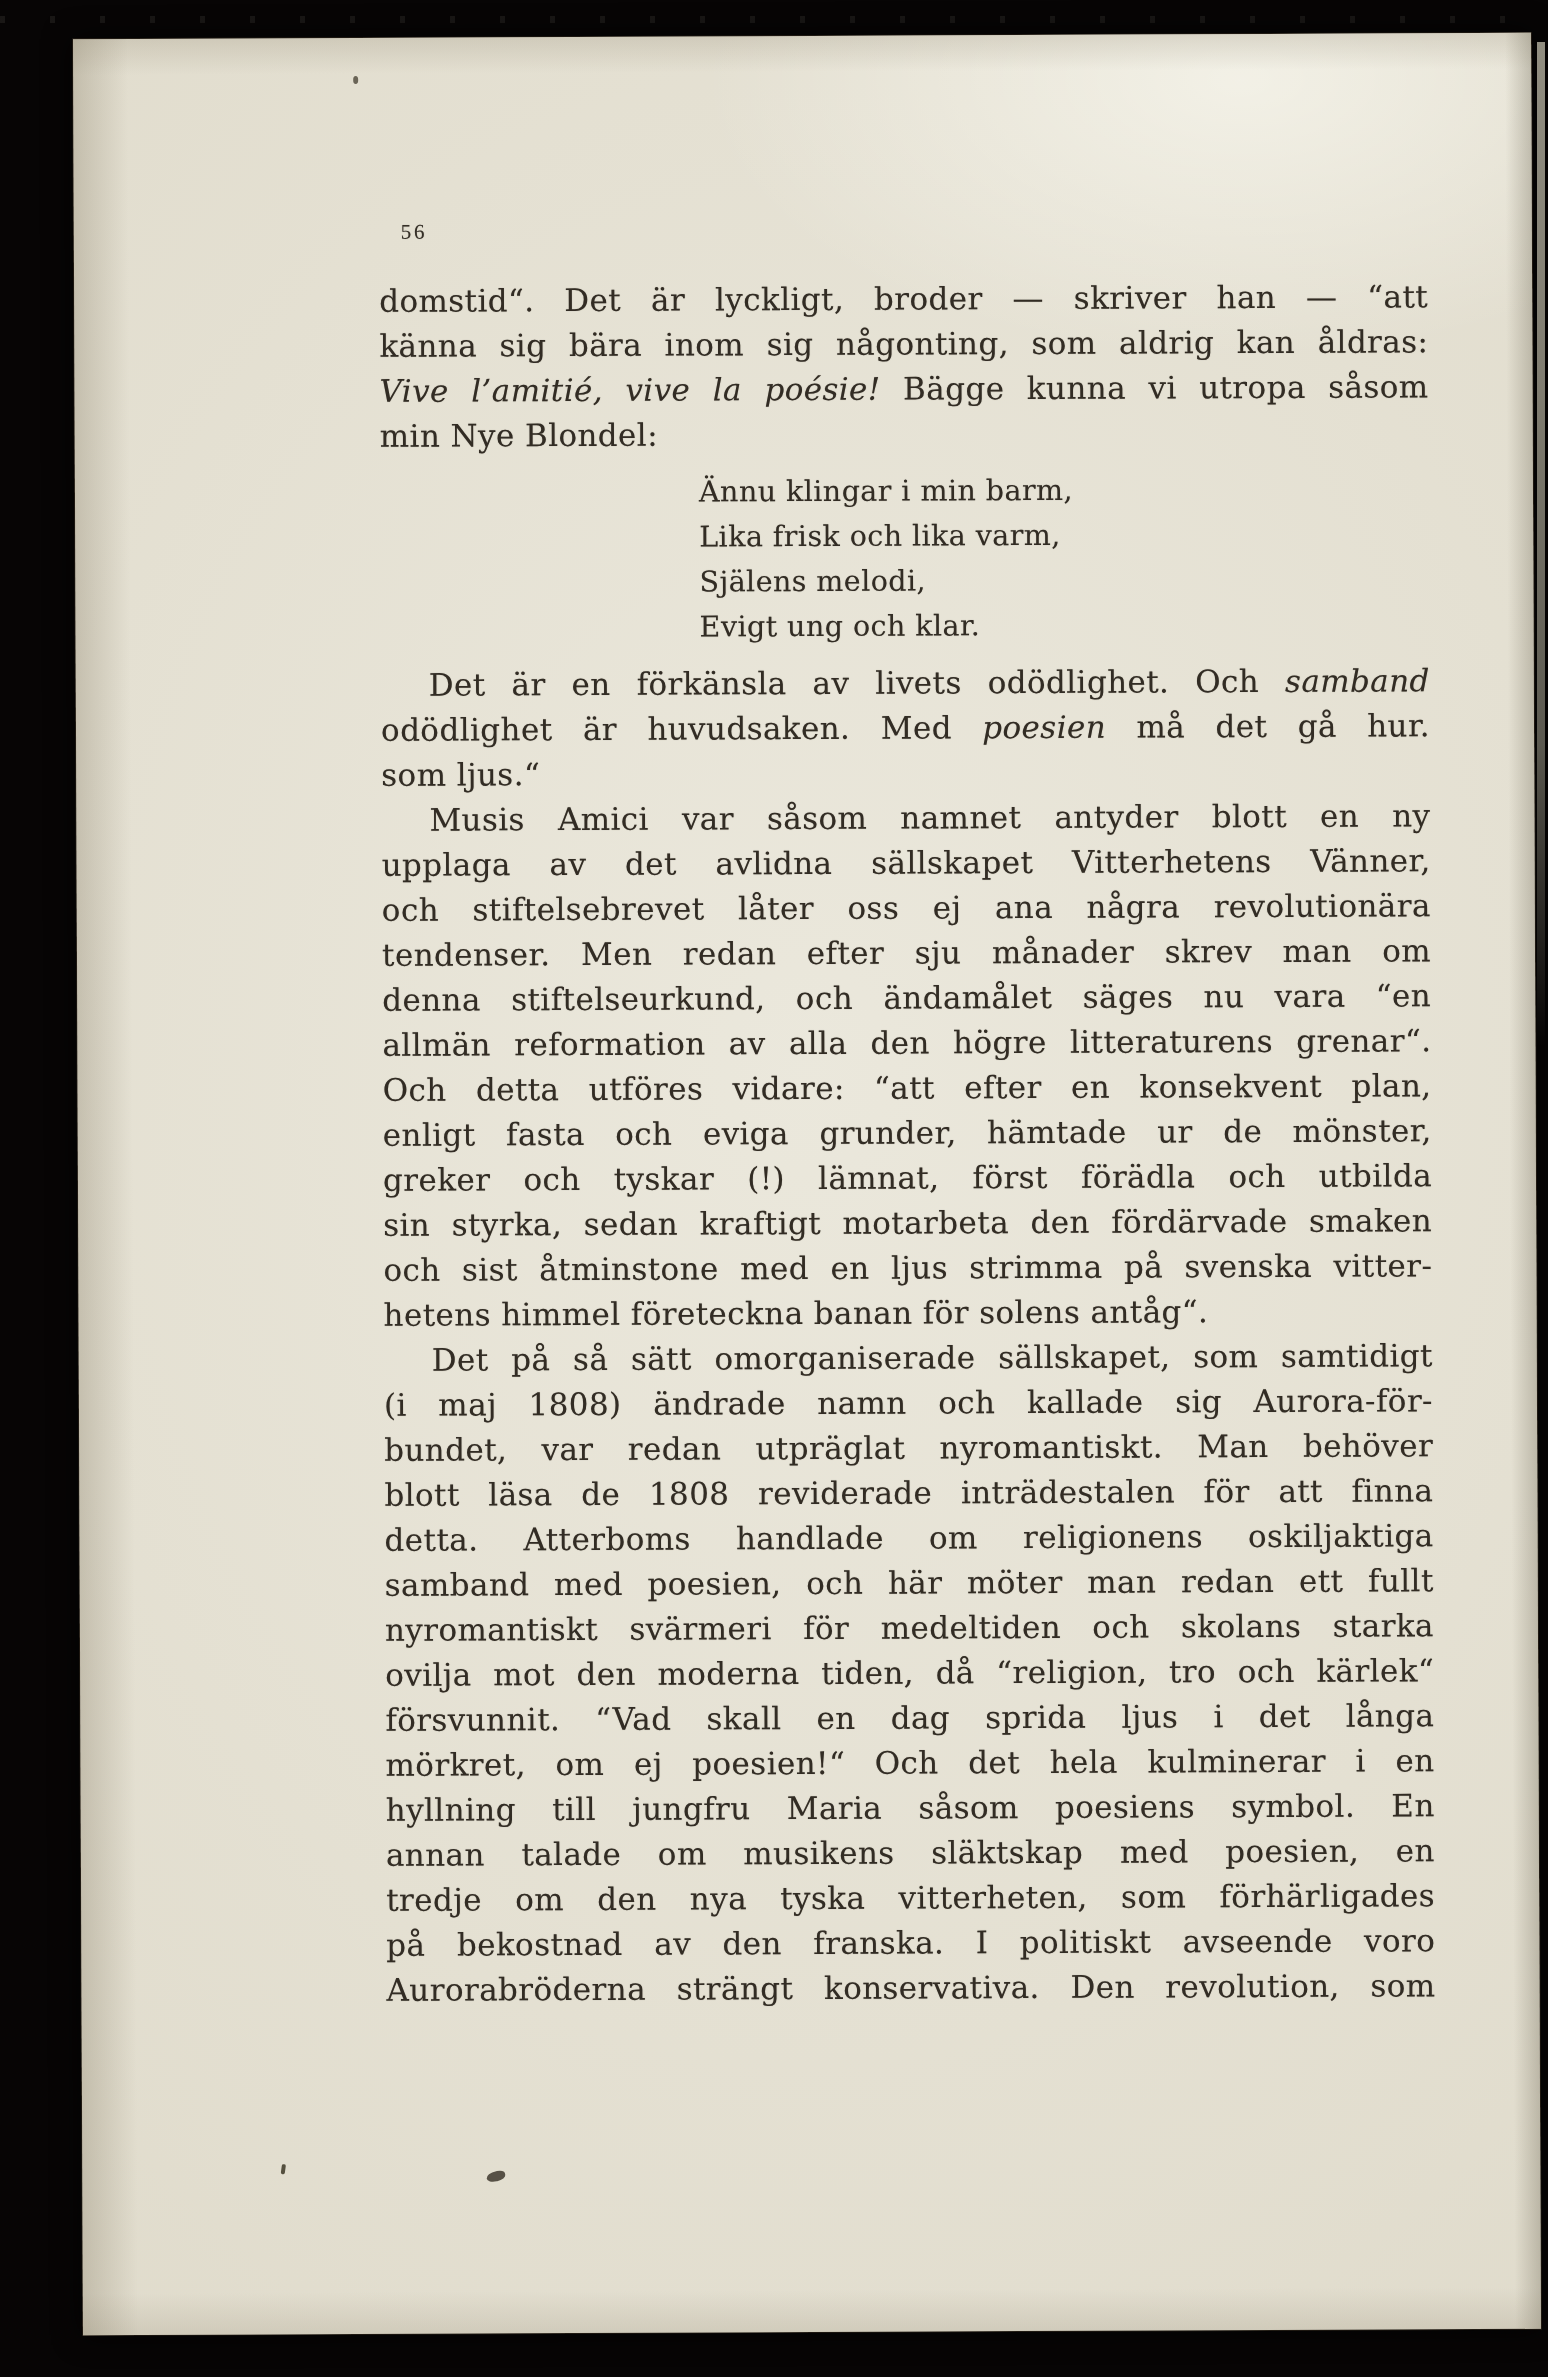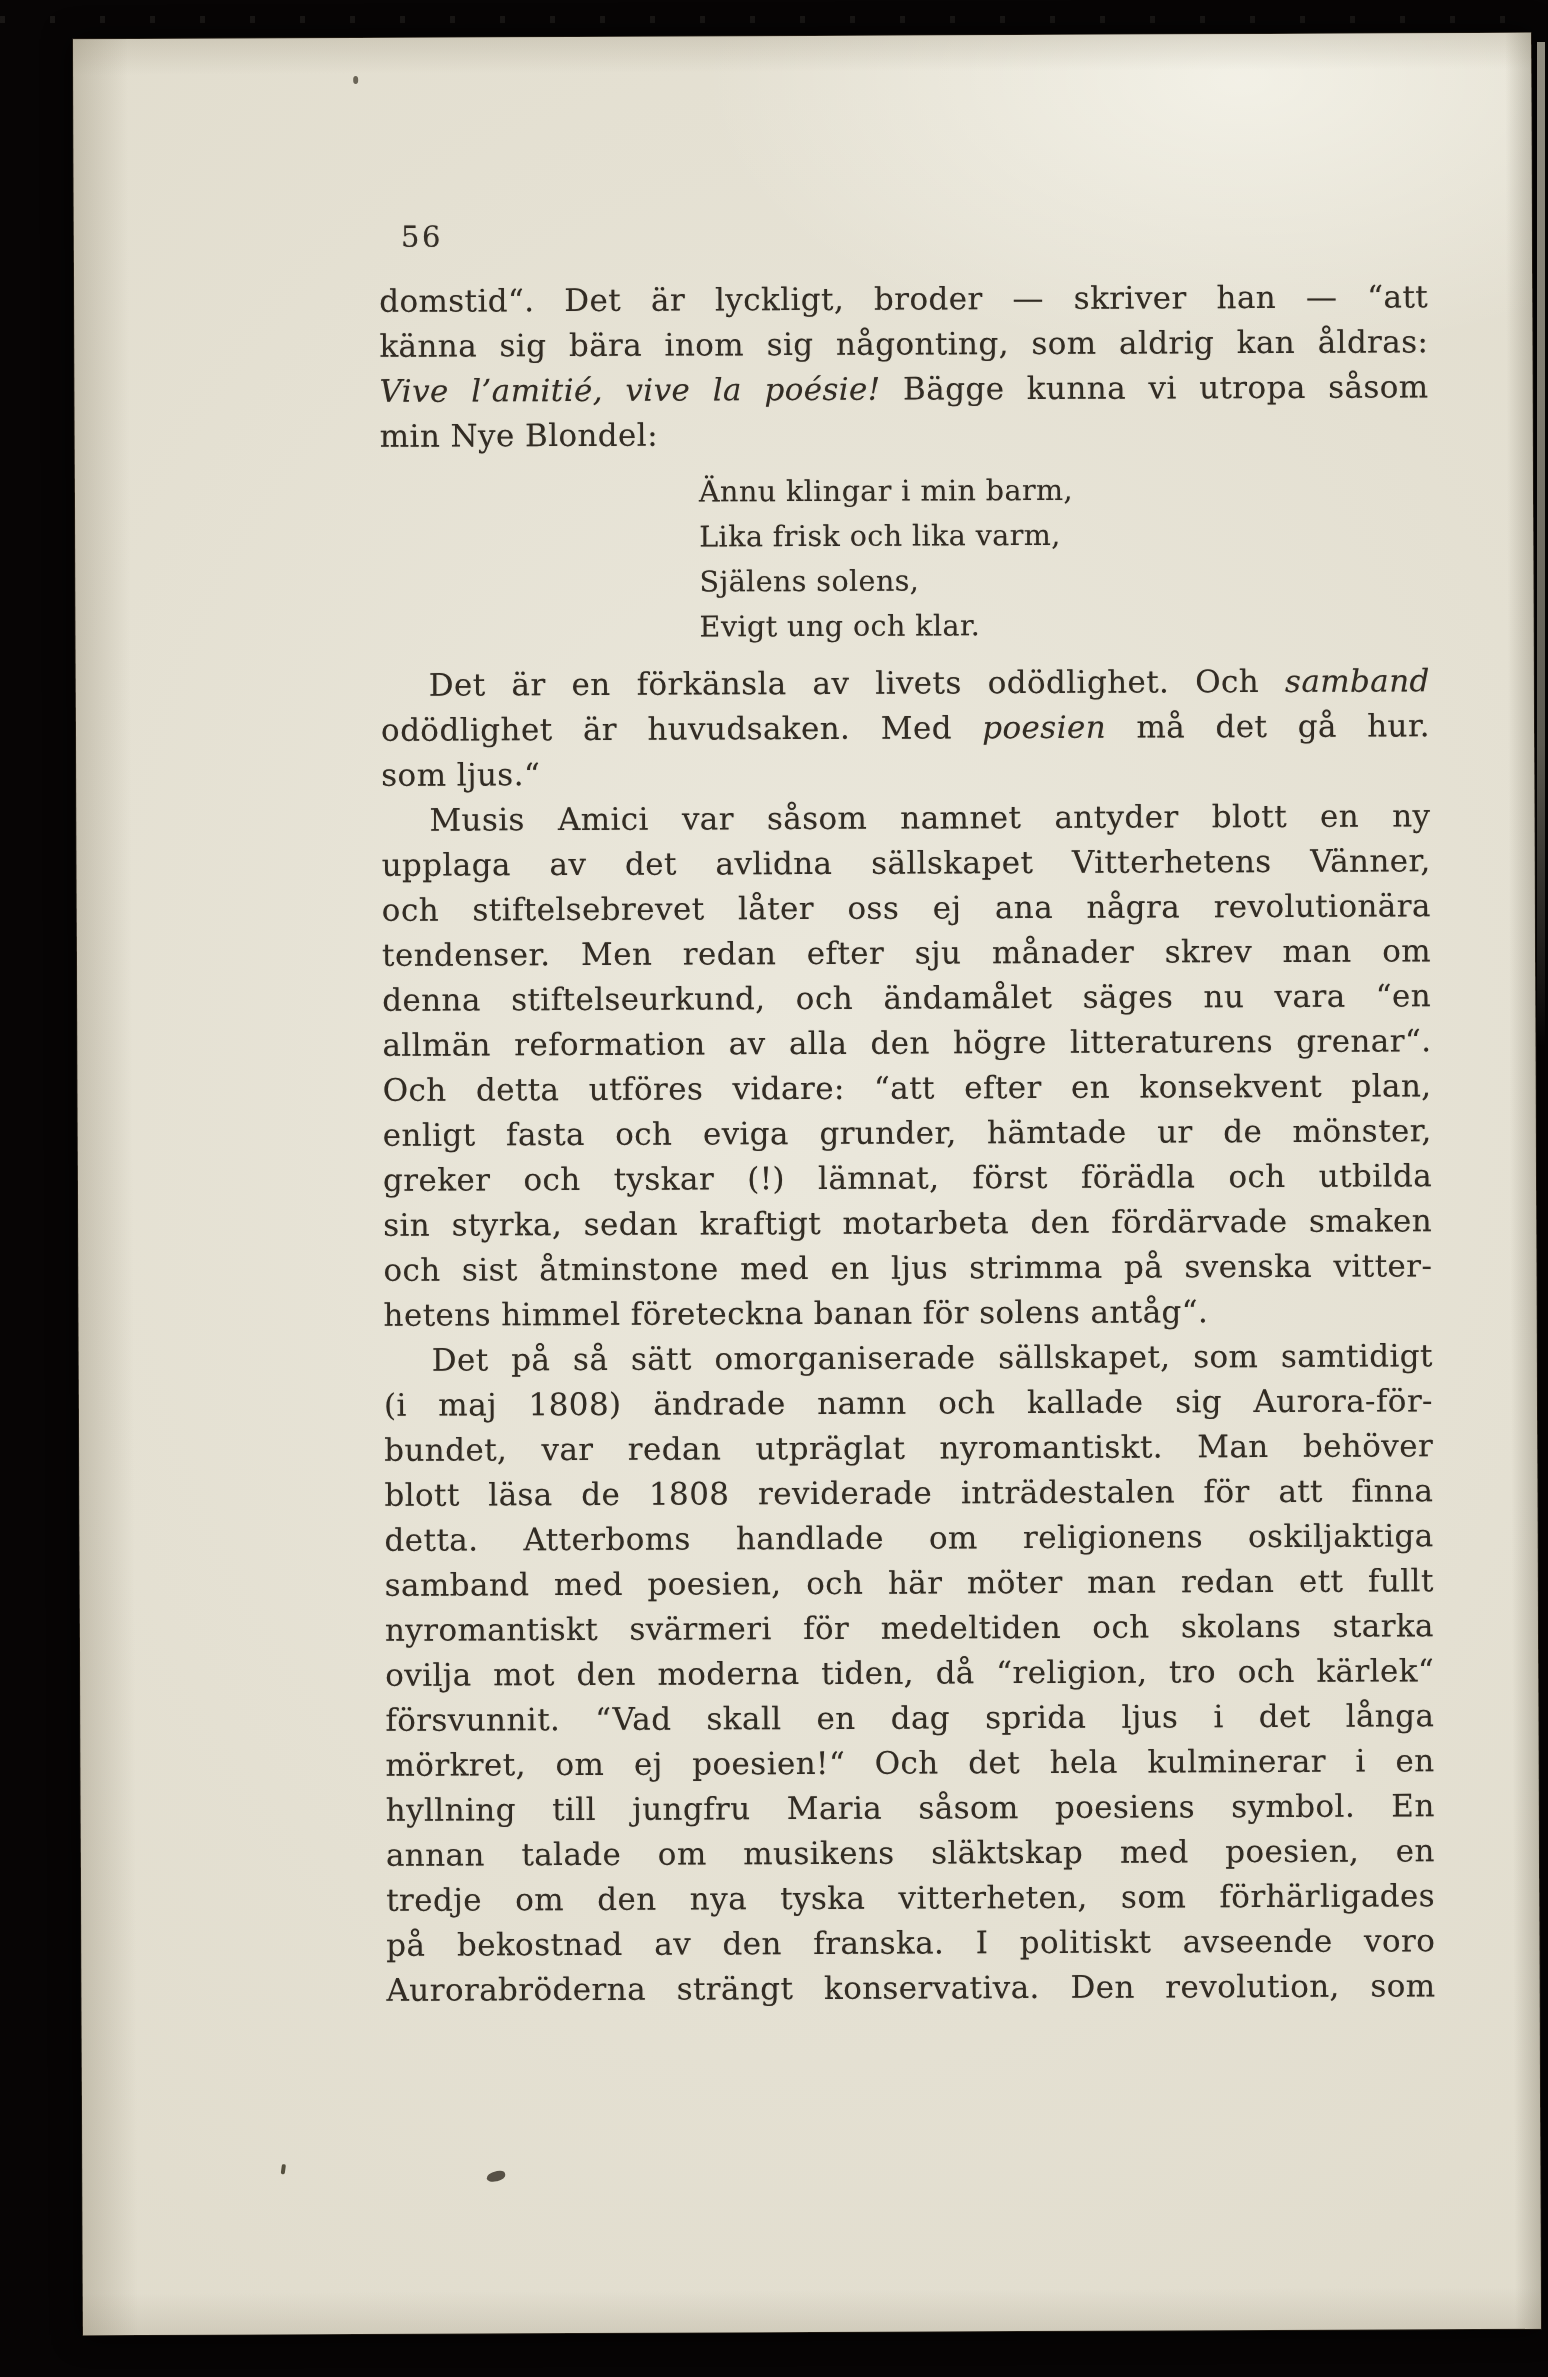--- a/index.html
+++ b/index.html
@@ -27,22 +27,23 @@
       radial-gradient(866px 450px at 80% 2%, rgba(255,255,248,0.55), rgba(255,255,248,0) 62%),
       radial-gradient(1212px 1558px at 50% 45%, rgba(255,255,250,0.25), rgba(210,203,182,0.18) 95%);
     box-shadow: 0 0 0 0.9px rgba(60,50,35,0.55), 0 0 29px rgba(0,0,0,0.8);
   }
   .edge-sliver{
     position:absolute;left:1537px;top:42px;width:7.8px;height:1004px;
     background:linear-gradient(180deg,#918e81 0%, #807d71 35%, #5b5950 70%, rgba(60,58,50,0) 100%);
   }
   .pagenum{
     position:absolute;left:327px;top:182px;
-    font-size:29px;color:#352f27;letter-spacing:2.6px;
+    font-size:21px;color:#352f27;letter-spacing:2.6px;
     text-shadow:0 0 0.9px rgba(53,47,39,0.45);
+    font-family:Liberation Serif, serif;
   }
   .text-block{
     position:absolute;left:305px;top:241px;width:1049px;
     color:#322c24;
     text-shadow:0 0 0.9px rgba(50,44,36,0.40);
   }
   .line{
     height:45px;line-height:45px;font-size:31px;
     letter-spacing:0.4px;
   }
@@ -66,21 +67,21 @@
   <div class="paper">
     <div class="pagenum">56</div>
 
     <div class="text-block">
         <div class="line just"><span>domstid“. Det är lyckligt, broder — skriver han — “att</span></div>
         <div class="line just"><span>känna sig bära inom sig någonting, som aldrig kan åldras:</span></div>
         <div class="line just"><i>Vive l’amitié, vive la poésie!</i><span> Bägge kunna vi utropa såsom</span></div>
         <div class="line left"><span>min Nye Blondel:</span></div>
         <div class="line poem gap"><span>Ännu klingar i min barm,</span></div>
         <div class="line poem"><span>Lika frisk och lika varm,</span></div>
-        <div class="line poem"><span>Själens solens,</span></div>
+        <div class="line poem"><span>Själens melodi,</span></div>
         <div class="line poem"><span>Evigt ung och klar.</span></div>
         <div class="line just indent gap"><span>Det är en förkänsla av livets odödlighet. Och </span><i>samband</i></div>
         <div class="line just"><span>odödlighet är huvudsaken. Med </span><i>poesien</i><span> må det gå hur.</span></div>
         <div class="line left"><span>som ljus.“</span></div>
         <div class="line just indent"><span>Musis Amici var såsom namnet antyder blott en ny</span></div>
         <div class="line just"><span>upplaga av det avlidna sällskapet Vitterhetens Vänner,</span></div>
         <div class="line just"><span>och stiftelsebrevet låter oss ej ana några revolutionära</span></div>
         <div class="line just"><span>tendenser. Men redan efter sju månader skrev man om</span></div>
         <div class="line just"><span>denna stiftelseurkund, och ändamålet säges nu vara “en</span></div>
         <div class="line just"><span>allmän reformation av alla den högre litteraturens grenar“.</span></div>

